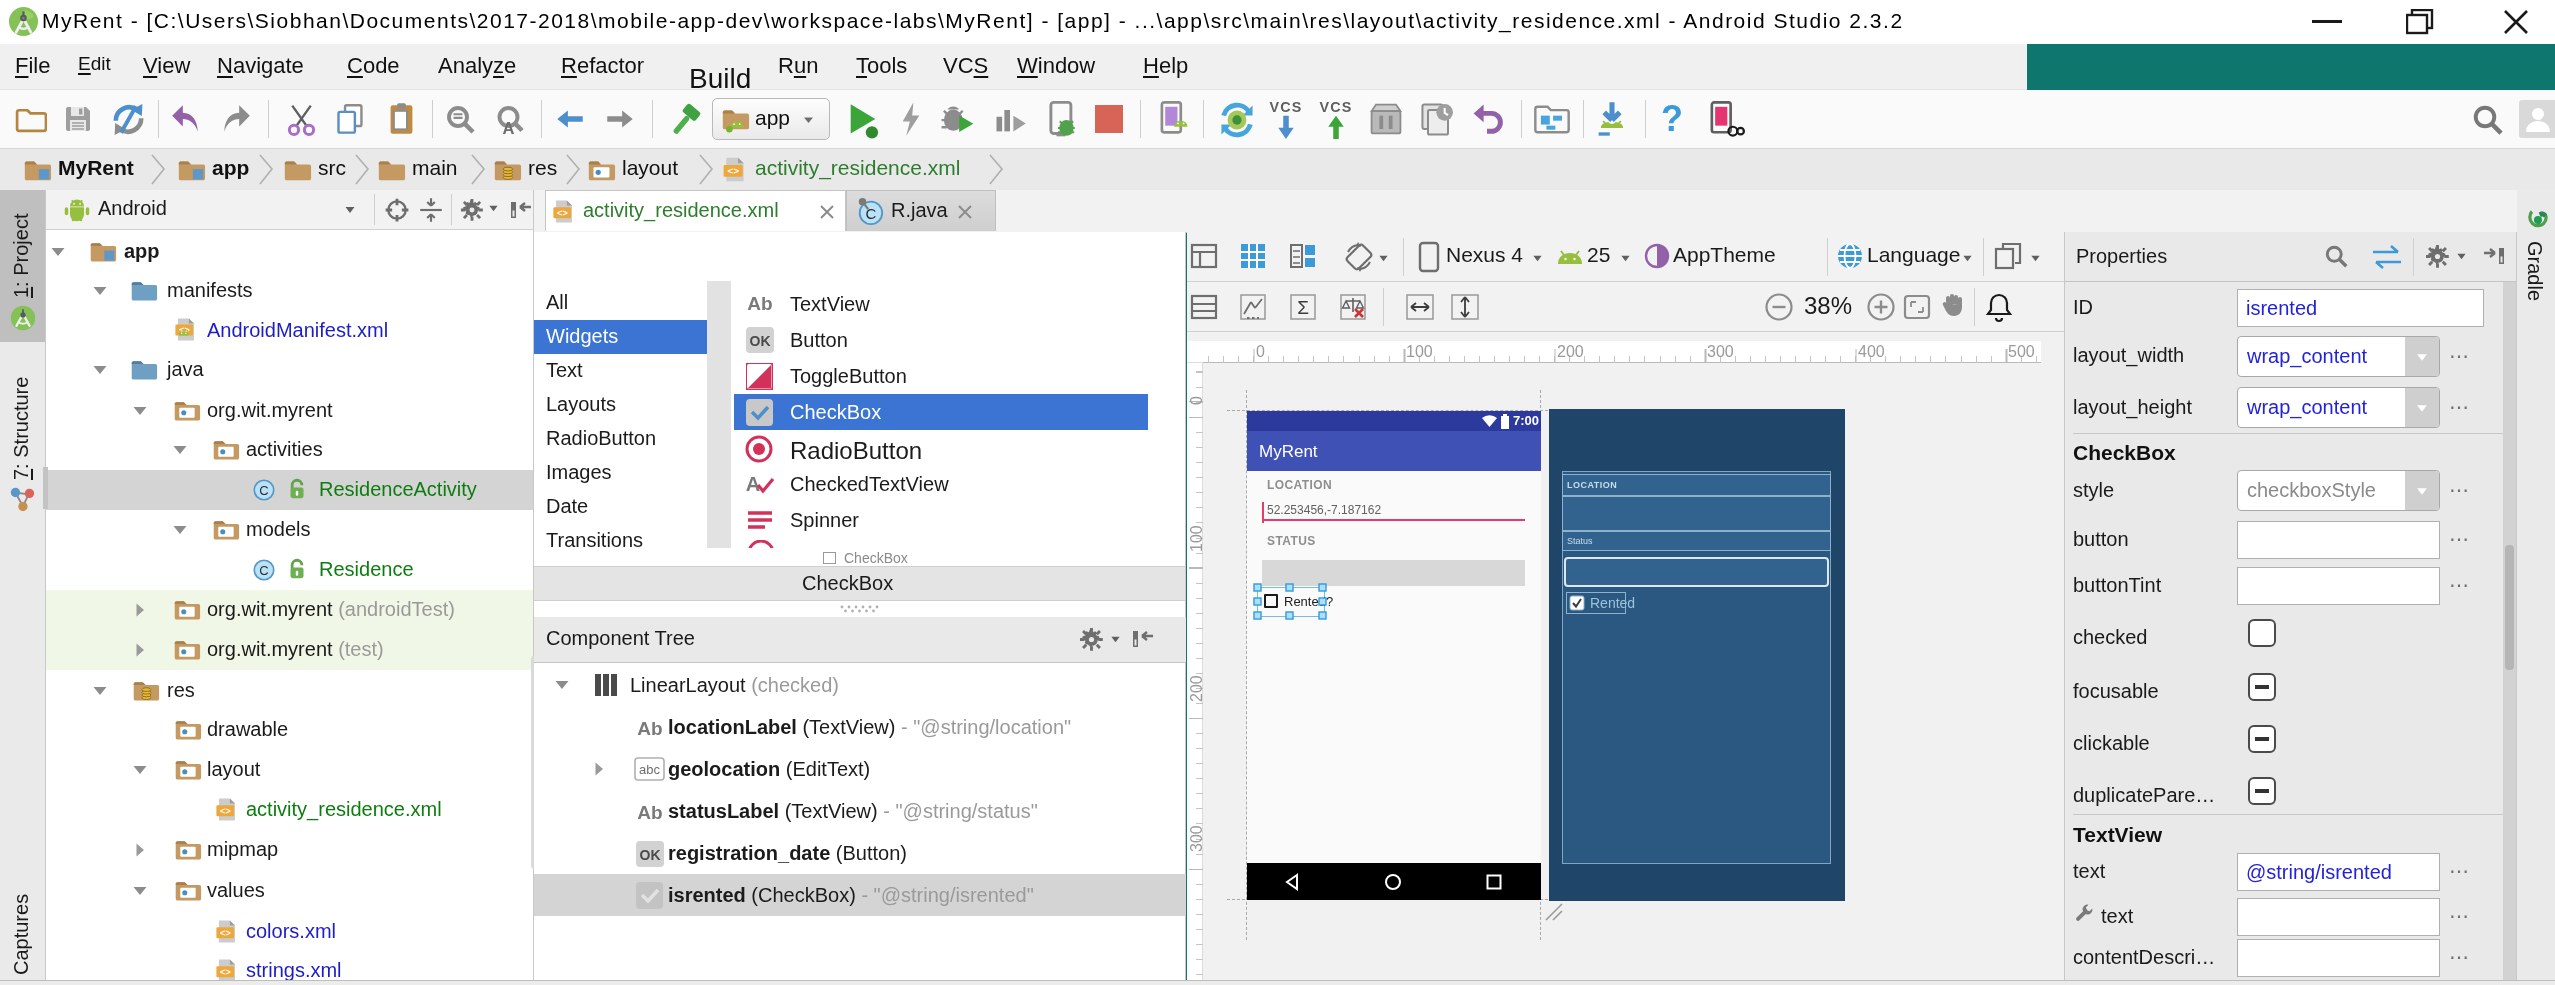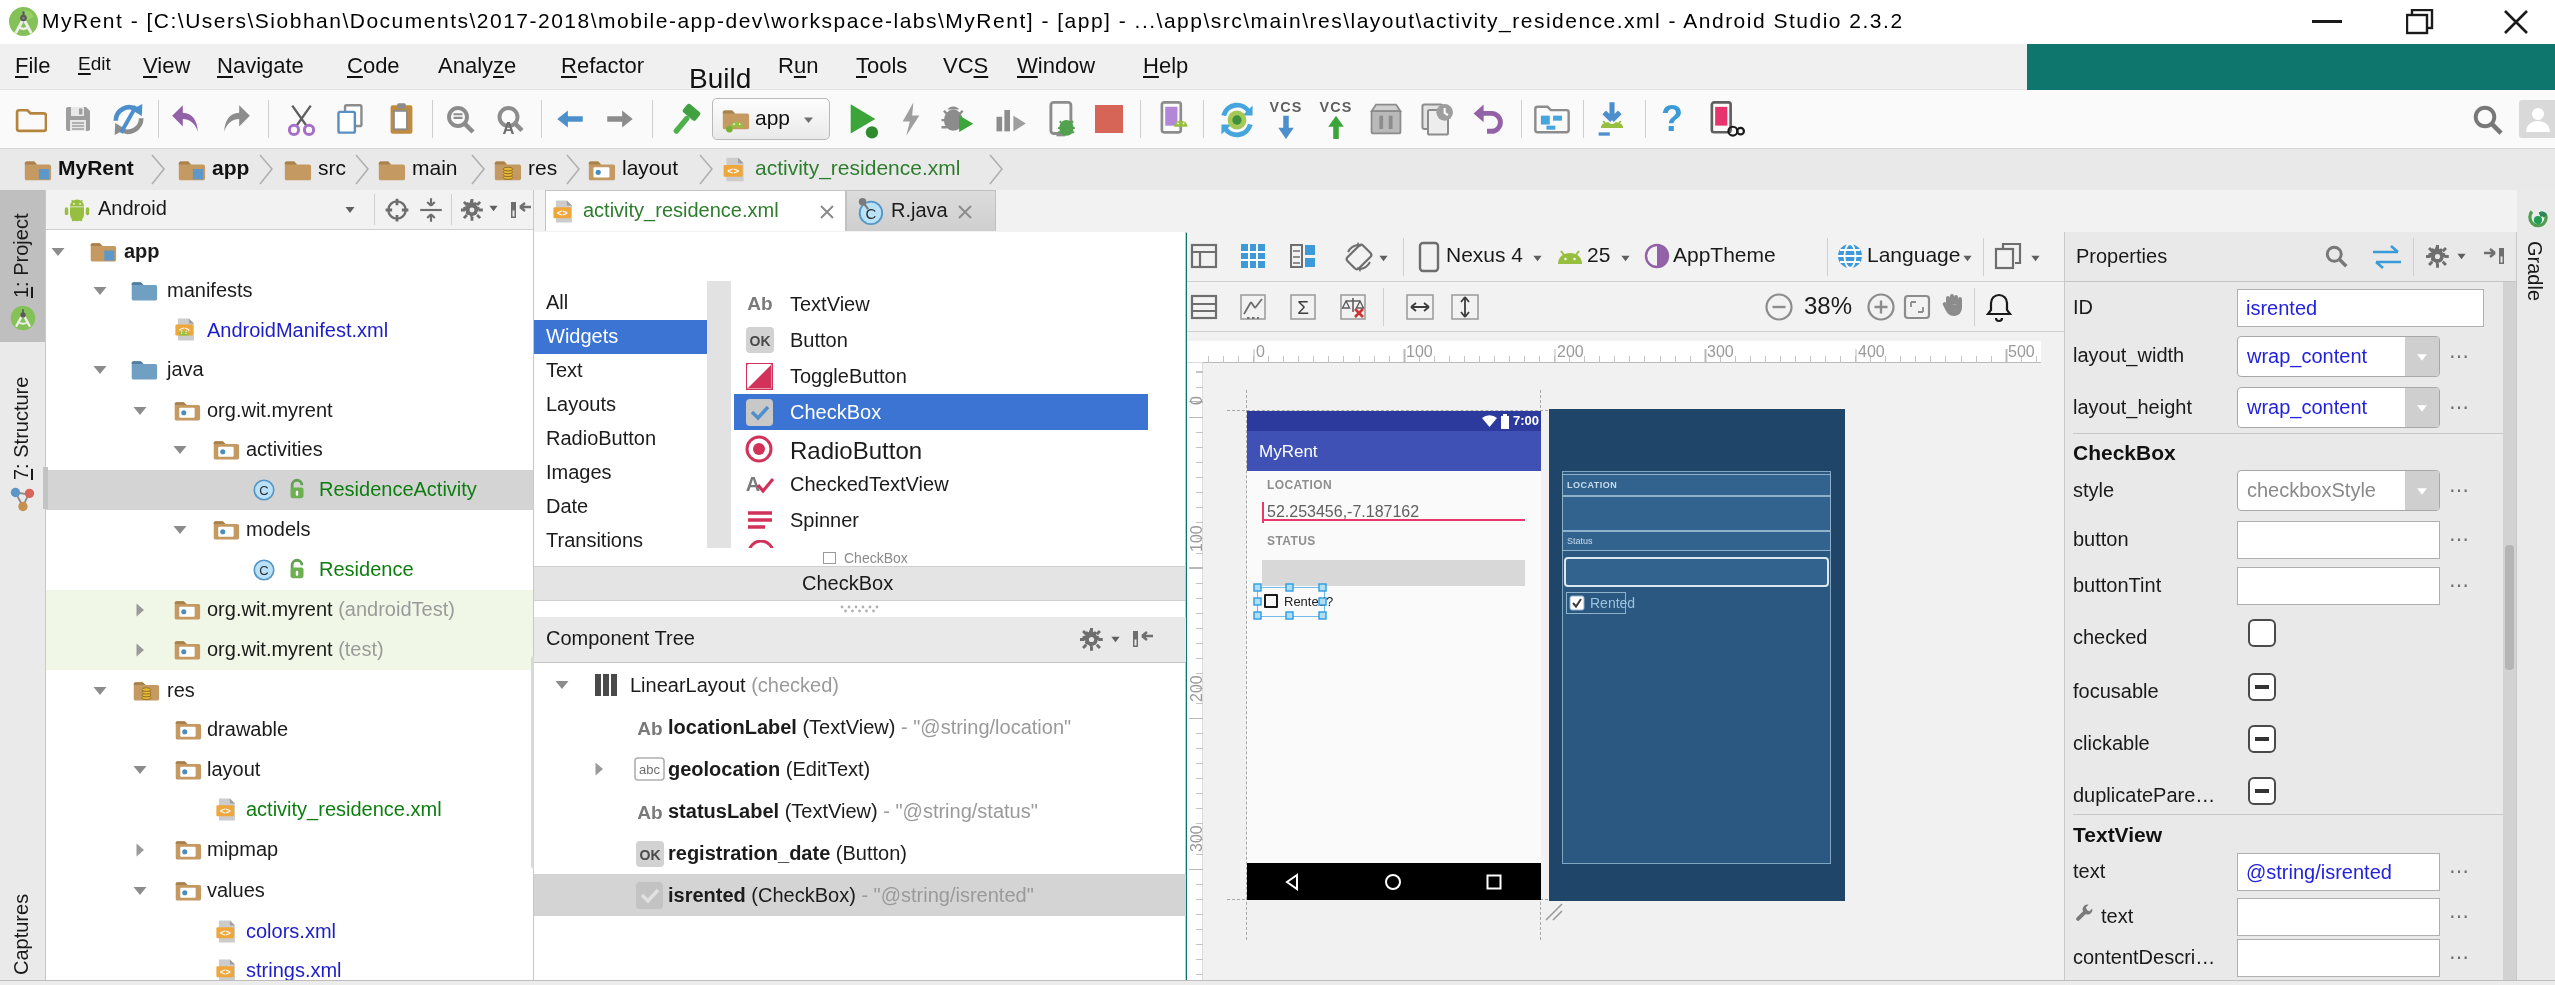--- a/index.html
+++ b/index.html
@@ -843,21 +843,21 @@
    <svg class="a" style="left:253px;top:2px" width="10" height="16">
             <rect x="1" y="3" width="8" height="13" fill="#fff"></rect>
             <rect x="3" y="1" width="4" height="3" fill="#fff"></rect>
           </svg>
    <div class="a" style="left:266px;top:2px;font-size:13px;font-weight:bold;color:#fff">7:00</div>
   </div>
   <div class="a" style="left:0;top:20px;width:294px;height:40px;background:#3f51b5">
    <div class="a" style="left:12px;top:11px;font-size:17px;color:#fff">MyRent</div>
   </div>
   <div class="a" style="left:20px;top:67px;font-size:12px;font-weight:bold;color:#8e8e8e;letter-spacing:.4px">LOCATION</div>
-  <div class="a" style="left:20px;top:92px;font-size:16px;color:#616161">52.253456,-7.187162</div>
+  <div class="a" style="left:20px;top:92px;font-size:12px;color:#616161">52.253456,-7.187162</div>
   <div class="a" style="left:15px;top:91px;width:2px;height:21px;background:#e8386d"></div>
   <div class="a" style="left:15px;top:108px;width:263px;height:2px;background:#e8386d"></div>
   <div class="a" style="left:20px;top:123px;font-size:12px;font-weight:bold;color:#8e8e8e;letter-spacing:.4px">STATUS</div>
   <div class="a" style="left:15px;top:149px;width:263px;height:26px;background:#d8d8d8"></div>
   <div class="a" style="left:10px;top:176px;width:68px;height:30px;border:1px solid #74bbe8;box-sizing:border-box"></div>
   <div class="a" style="left:17px;top:183px;width:14px;height:14px;border:2px solid #1a1a1a;border-radius:1px;box-sizing:border-box"></div>
   <div class="a" style="left:37px;top:183px;font-size:13px;color:#212121">Rented?</div>
   <svg class="a" style="left:6px;top:172px" width="78" height="38">
    <g fill="#ade0f8" stroke="#2f9ae0" stroke-width="1.4">
    <rect x="1" y="1" width="7" height="7"></rect>

